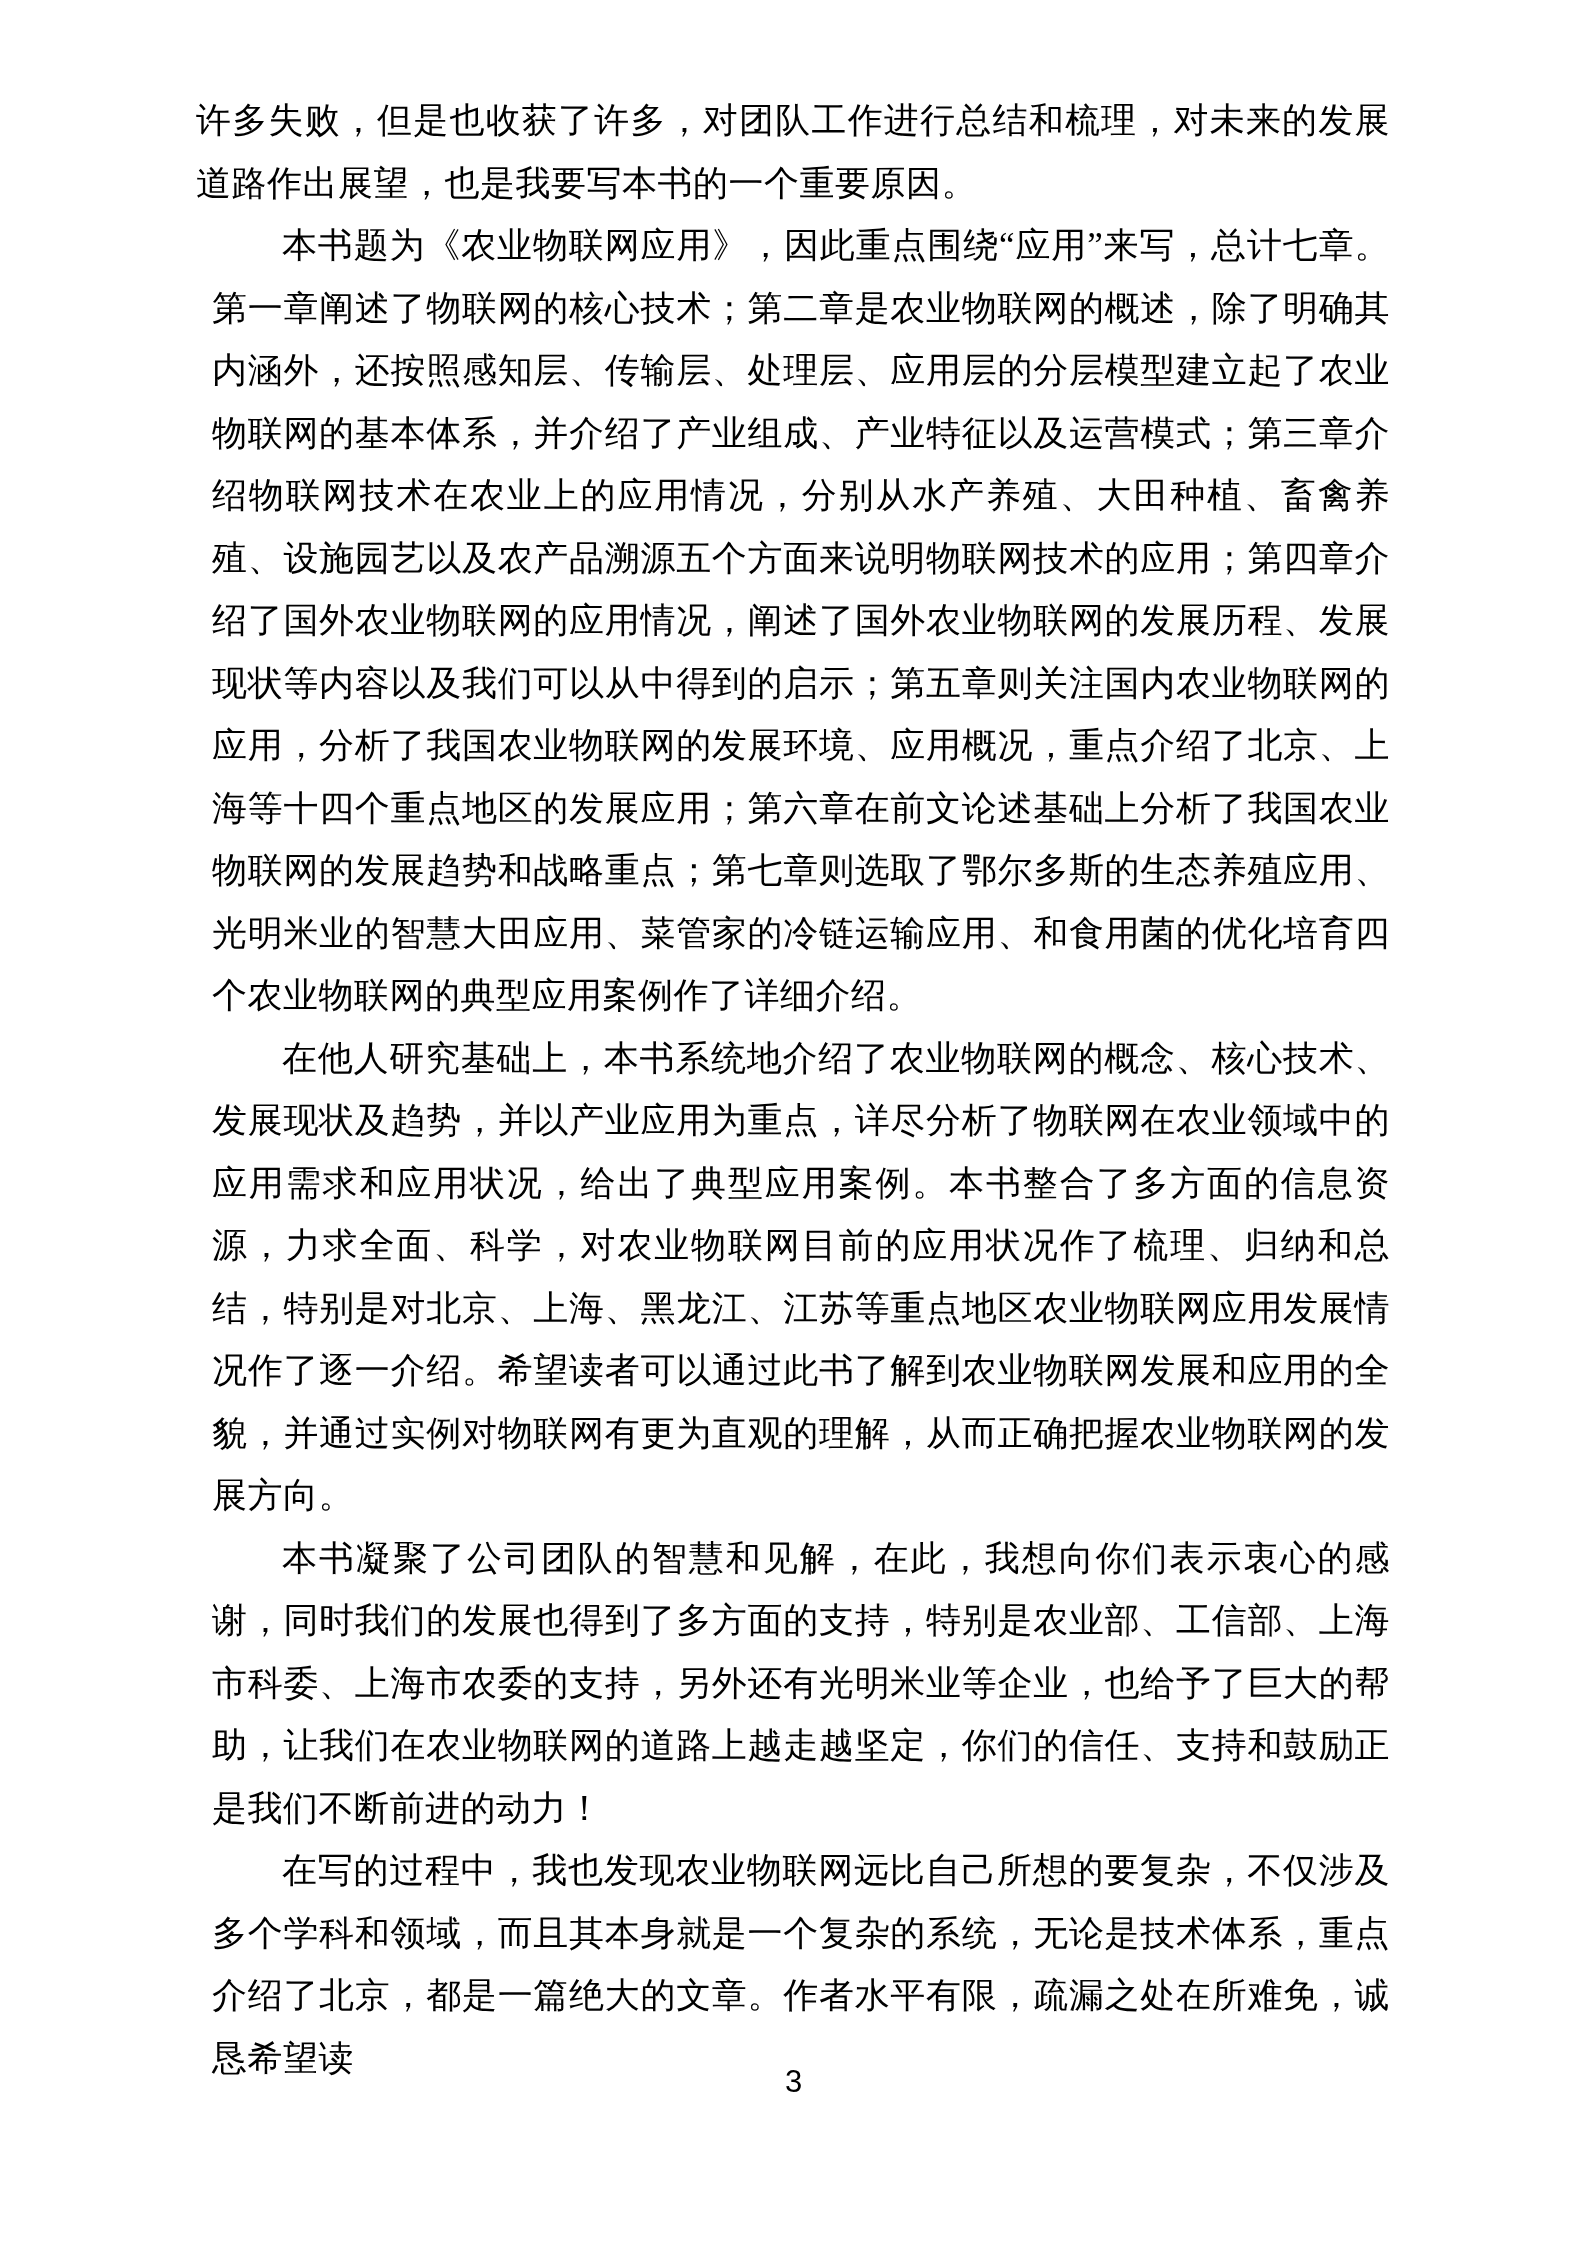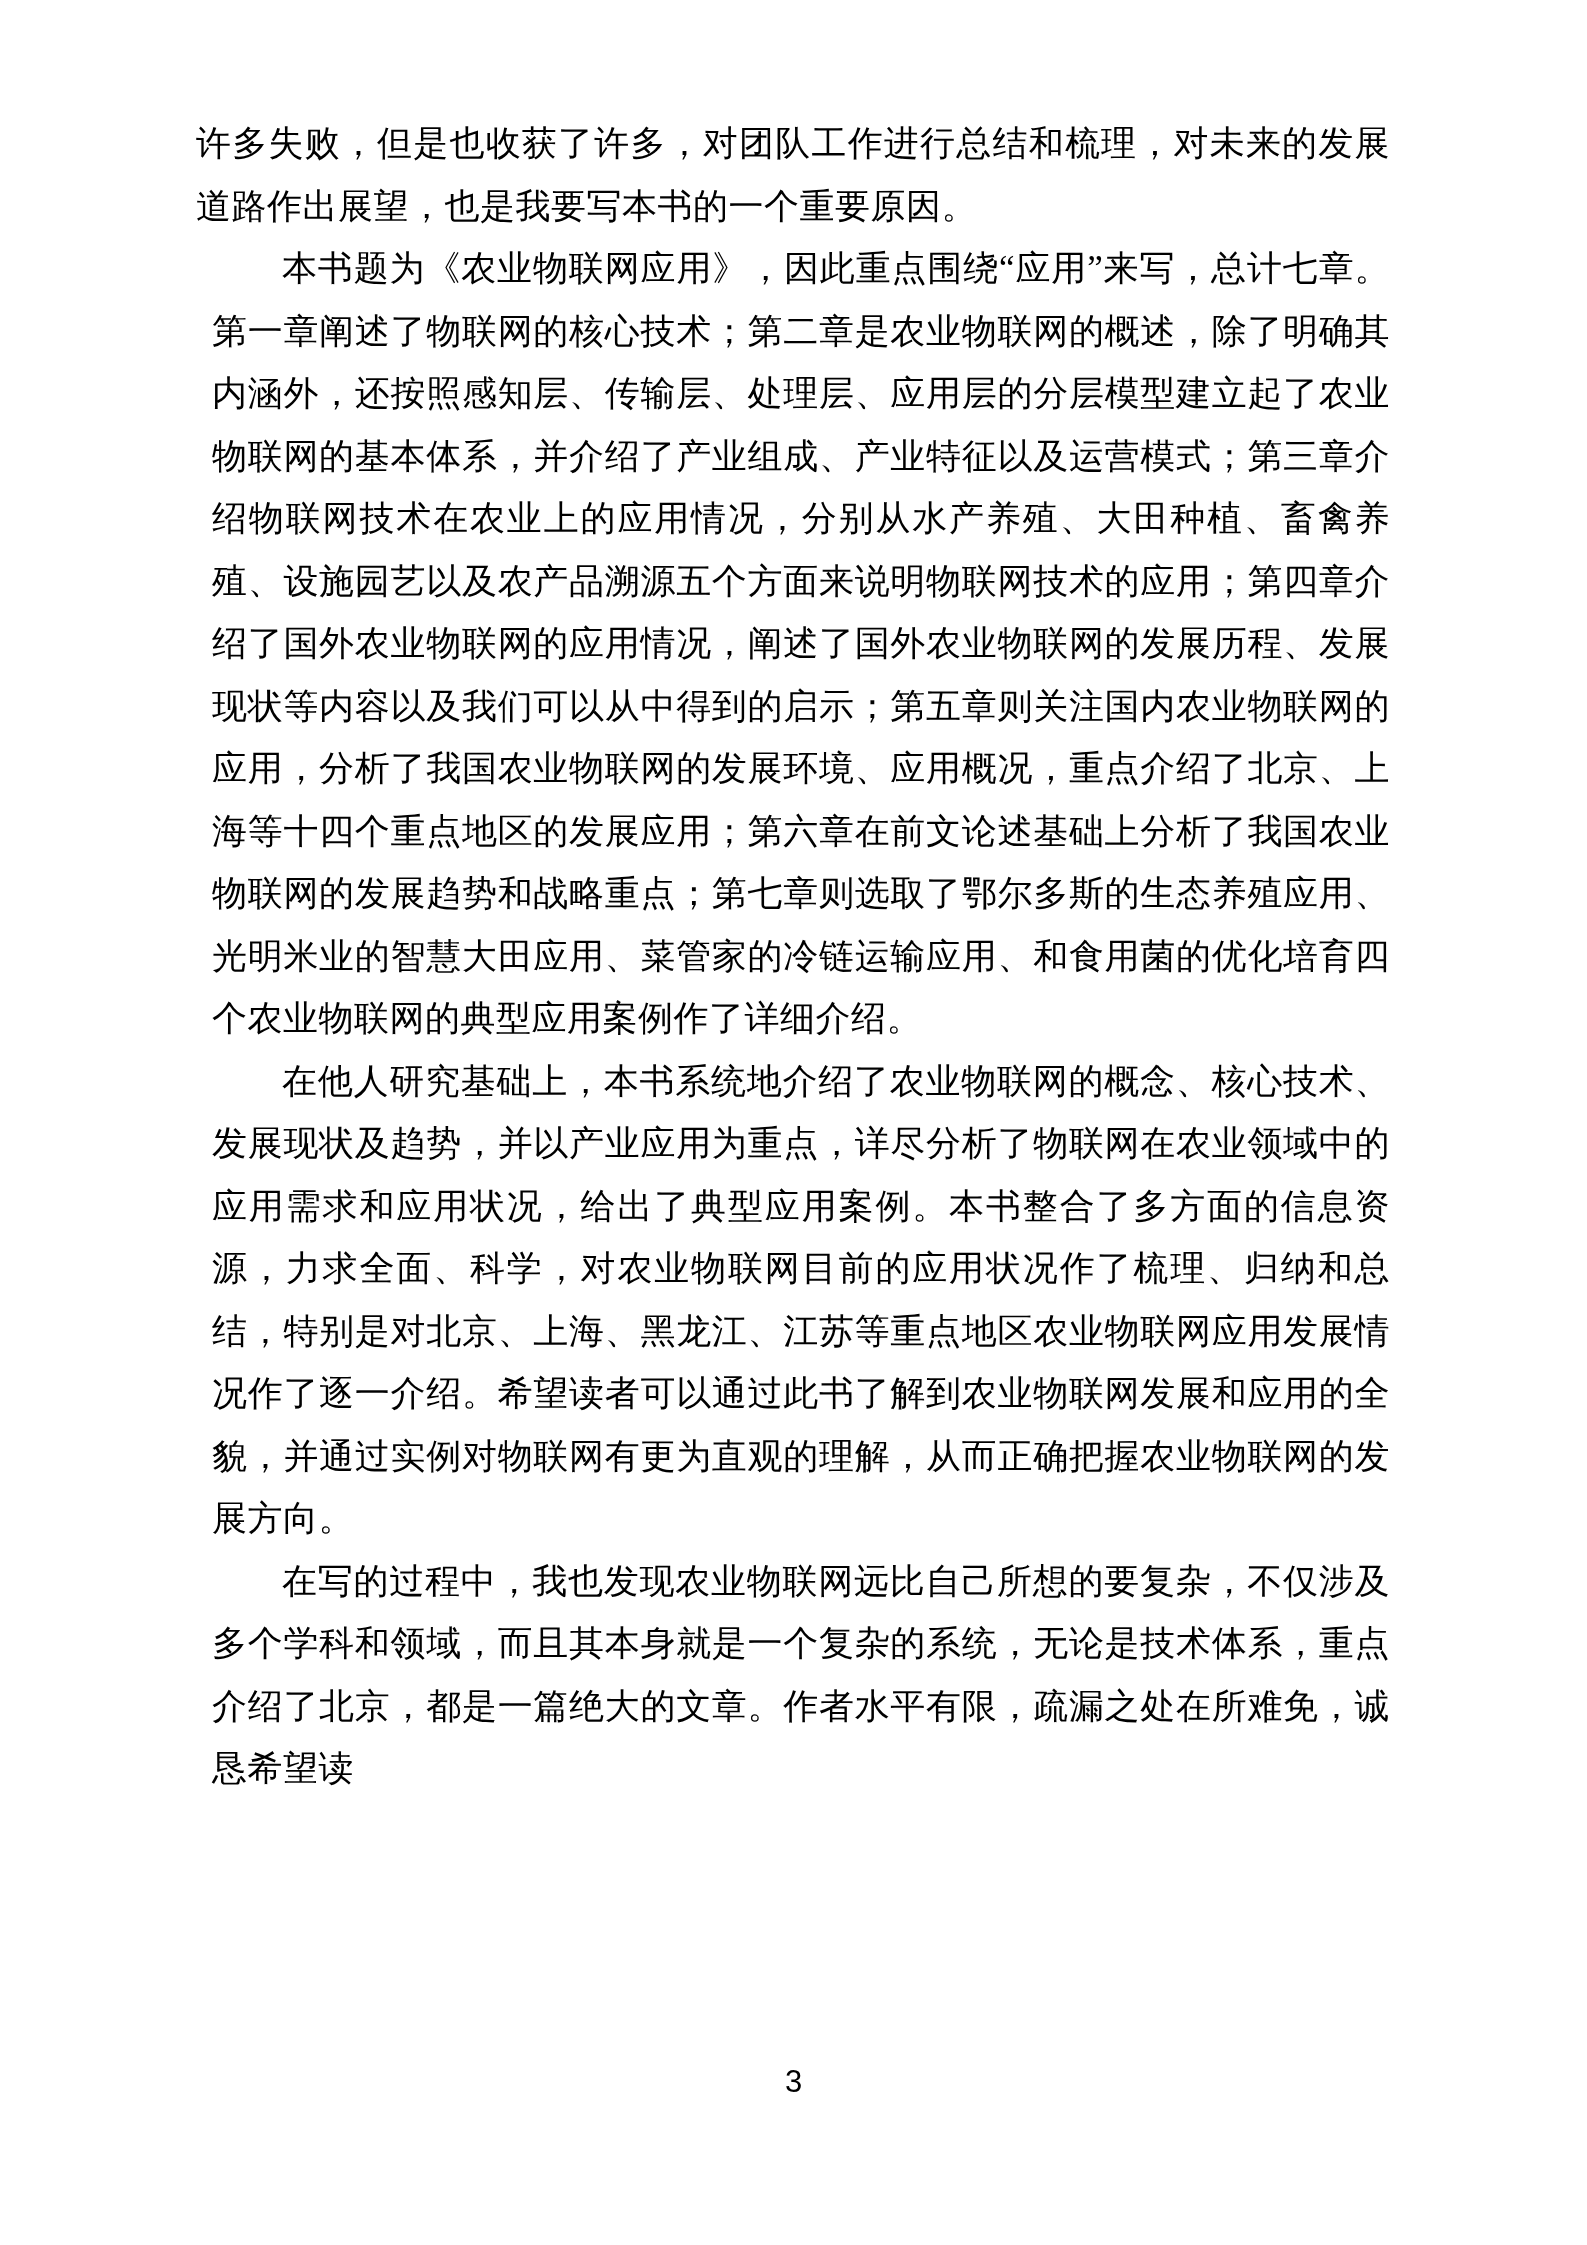--- a/index.html
+++ b/index.html
@@ -11,21 +11,21 @@
     height: 2245px;
     background: #ffffff;
     color: #000000;
     font-family: "Liberation Serif", "DejaVu Serif", serif;
   }
   .page {
     position: relative;
     width: 1587px;
     height: 2245px;
     box-sizing: border-box;
-    padding: 113px 197px 0 196px;
+    padding: 90px 197px 0 196px;
     background: #ffffff;
     overflow: hidden;
   }
   .text-block {
     width: 1194px;
   }
   .para {
     margin: 0;
     font-size: 35px;
     line-height: 62.5px;
@@ -51,16 +51,17 @@
   }
 </style>
 </head>
 <body>
 
 <div class="page">
   <div class="text-block">
     <p class="para no-indent">许多失败，但是也收获了许多，对团队工作进行总结和梳理，对未来的发展道路作出展望，也是我要写本书的一个重要原因。</p>
     <p class="para indent">本书题为《农业物联网应用》，因此重点围绕“应用”来写，总计七章。第一章阐述了物联网的核心技术；第二章是农业物联网的概述，除了明确其内涵外，还按照感知层、传输层、处理层、应用层的分层模型建立起了农业物联网的基本体系，并介绍了产业组成、产业特征以及运营模式；第三章介绍物联网技术在农业上的应用情况，分别从水产养殖、大田种植、畜禽养殖、设施园艺以及农产品溯源五个方面来说明物联网技术的应用；第四章介绍了国外农业物联网的应用情况，阐述了国外农业物联网的发展历程、发展现状等内容以及我们可以从中得到的启示；第五章则关注国内农业物联网的应用，分析了我国农业物联网的发展环境、应用概况，重点介绍了北京、上海等十四个重点地区的发展应用；第六章在前文论述基础上分析了我国农业物联网的发展趋势和战略重点；第七章则选取了鄂尔多斯的生态养殖应用、光明米业的智慧大田应用、菜管家的冷链运输应用、和食用菌的优化培育四个农业物联网的典型应用案例作了详细介绍。</p>
     <p class="para indent">在他人研究基础上，本书系统地介绍了农业物联网的概念、核心技术、发展现状及趋势，并以产业应用为重点，详尽分析了物联网在农业领域中的应用需求和应用状况，给出了典型应用案例。本书整合了多方面的信息资源，力求全面、科学，对农业物联网目前的应用状况作了梳理、归纳和总结，特别是对北京、上海、黑龙江、江苏等重点地区农业物联网应用发展情况作了逐一介绍。希望读者可以通过此书了解到农业物联网发展和应用的全貌，并通过实例对物联网有更为直观的理解，从而正确把握农业物联网的发展方向。</p>
+    <p class="para indent">本书凝聚了公司团队的智慧和见解，在此，我想向你们表示衷心的感谢，同时我们的发展也得到了多方面的支持，特别是农业部、工信部、上海市科委、上海市农委的支持，另外还有光明米业等企业，也给予了巨大的帮助，让我们在农业物联网的道路上越走越坚定，你们的信任、支持和鼓励正是我们不断前进的动力！</p>
     <p class="para indent">在写的过程中，我也发现农业物联网远比自己所想的要复杂，不仅涉及多个学科和领域，而且其本身就是一个复杂的系统，无论是技术体系，重点介绍了北京，都是一篇绝大的文章。作者水平有限，疏漏之处在所难免，诚恳希望读</p>
   </div>
   <div class="page-number">3</div>
 </div>
 
 </body></html>

